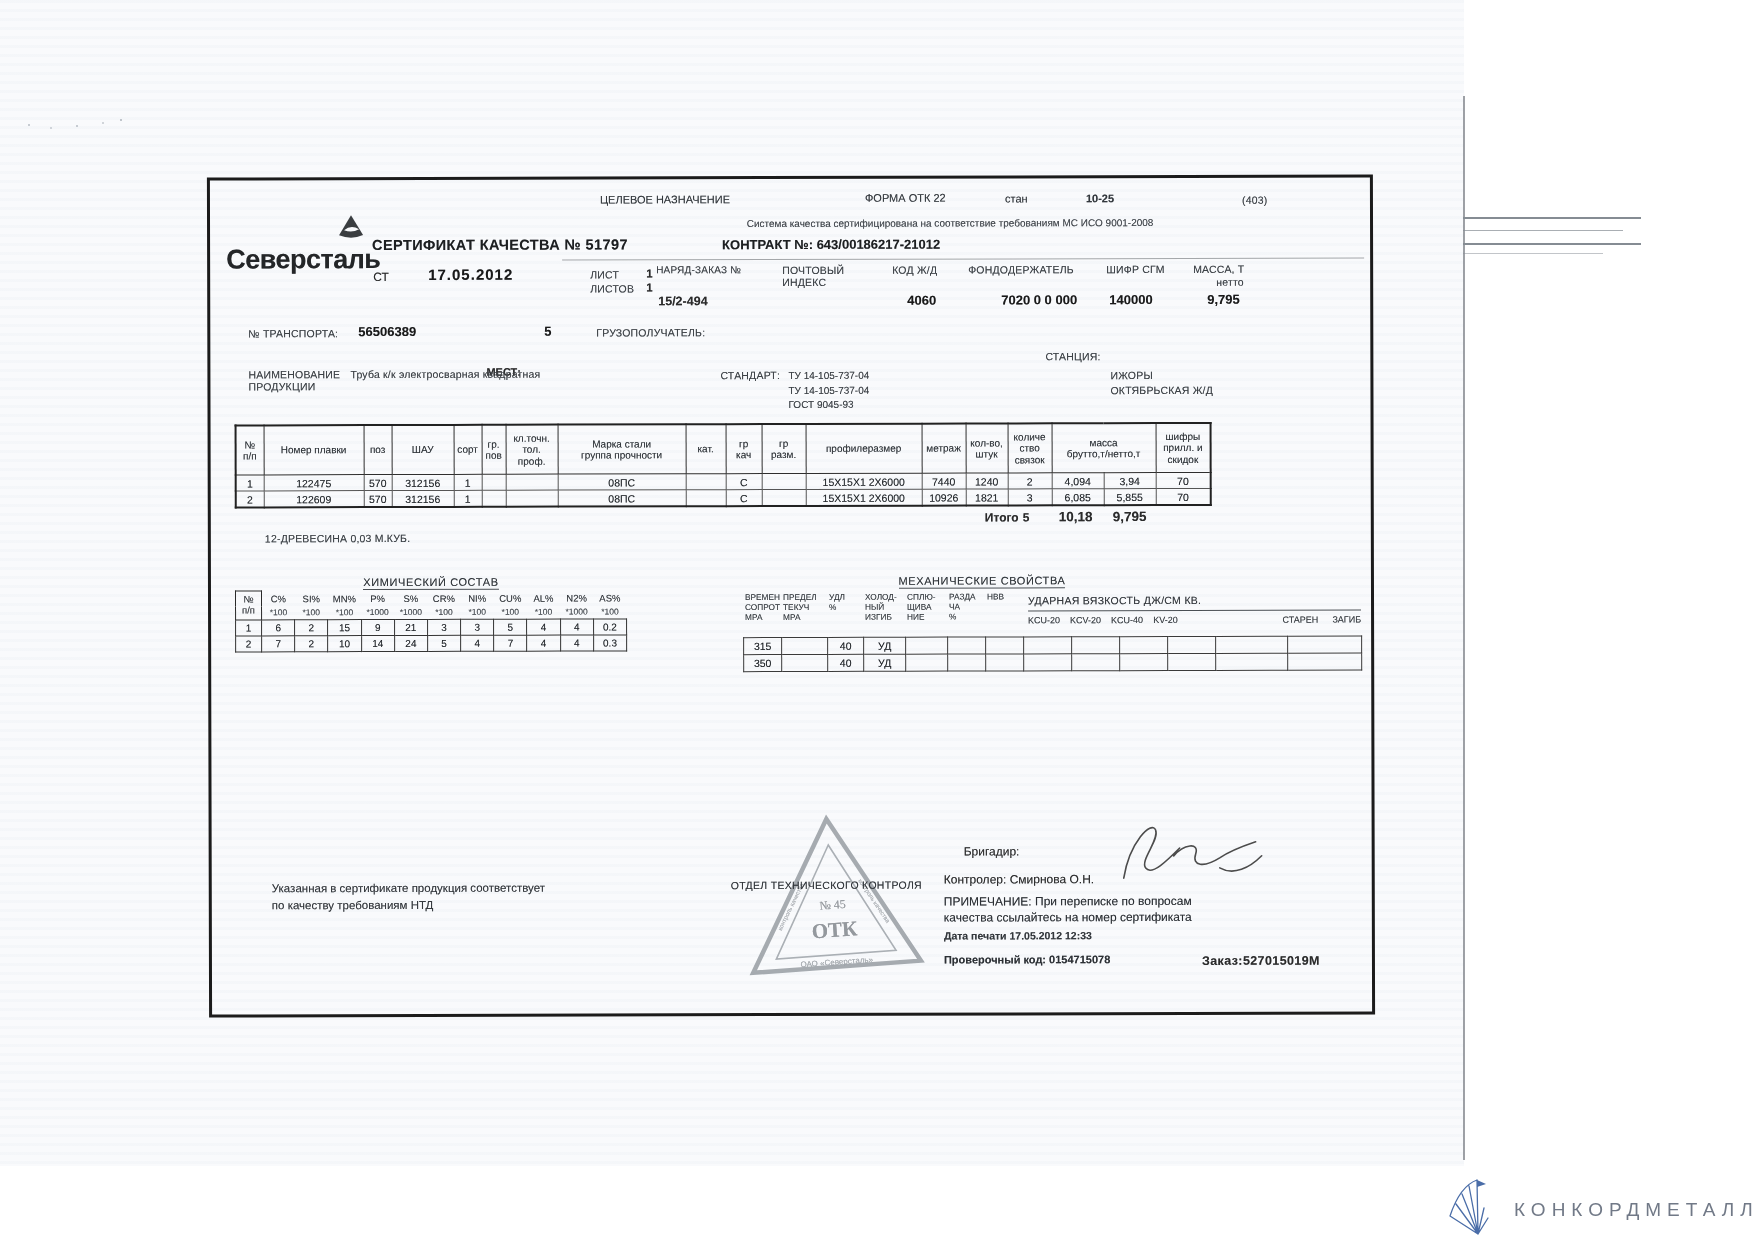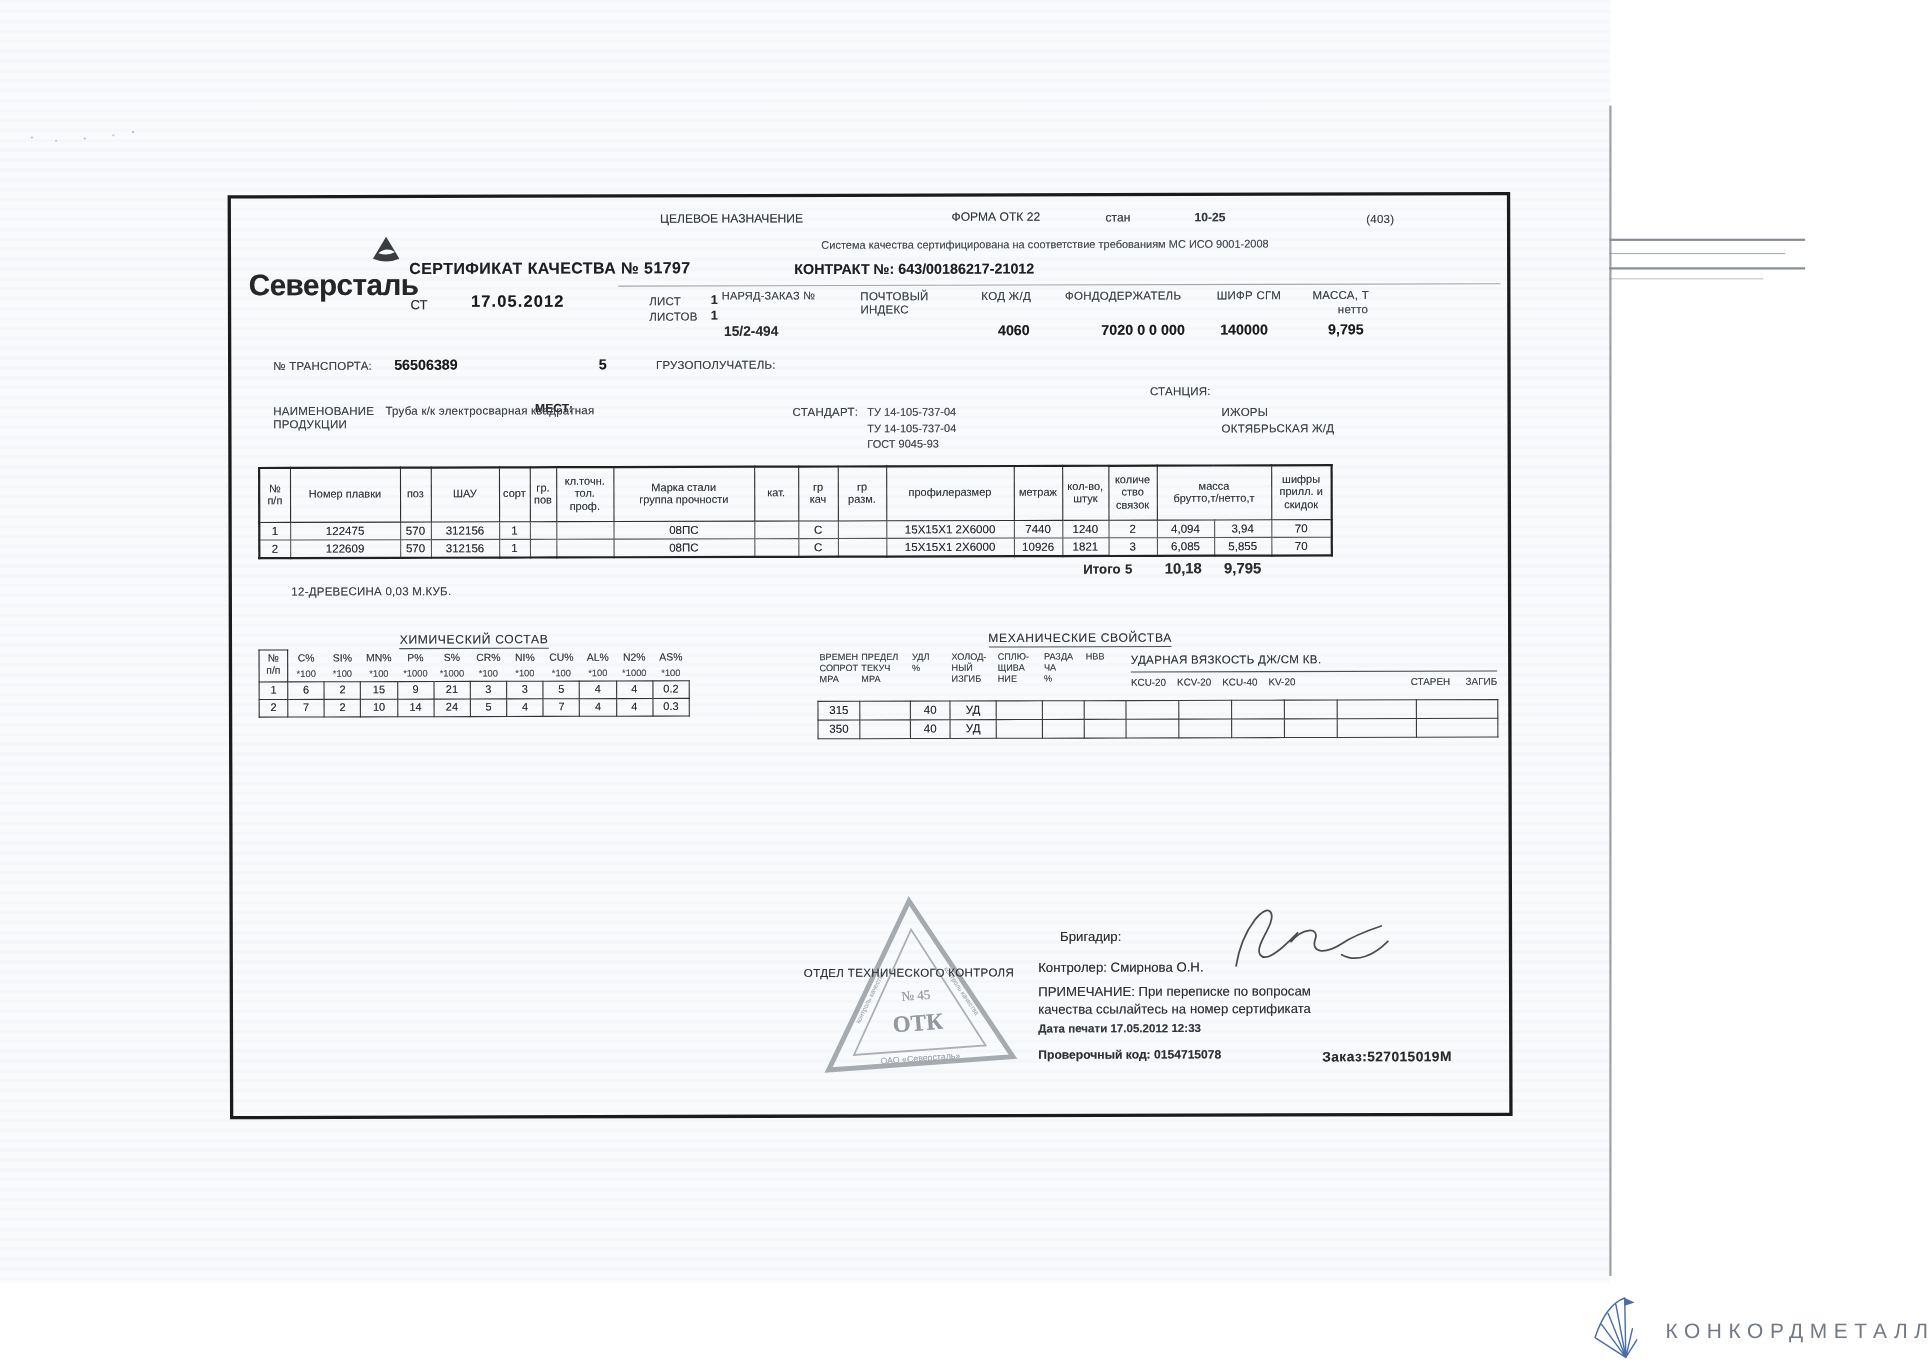--- a/index.html
+++ b/index.html
@@ -374,20 +374,22 @@
         <td></td>
         <td></td>
         <td></td>
         <td></td>
         <td></td>
       </tr>
     </tbody>
       </table>
   </div>
 
+  <span class="abs pre" style="left:60px;top:700px;font-size:11.5px;line-height:1.5;color:#34383d;">Указанная в сертификате продукция соответствует
+по качеству требованиям НТД</span>
 
   <span class="abs stamp" style="left:528px;top:634px;">
     <svg width="184" height="162" viewBox="0 0 184 162" style="transform:rotate(-4deg);">
       <polygon points="92,6 8,154 176,154" fill="none" stroke="#949aa0" stroke-width="4.5"></polygon>
       <polygon points="92,32 32,142 152,142" fill="none" stroke="#9aa0a6" stroke-width="1.6"></polygon>
       <text x="92" y="96" text-anchor="middle" font-size="12" fill="#84898f" font-family="Liberation Serif, serif">№ 45</text>
       <text x="92" y="124" text-anchor="middle" font-size="21" font-weight="bold" fill="#7f848a" font-family="Liberation Serif, serif">ОТК</text>
       <text x="92" y="152" text-anchor="middle" font-size="8" fill="#9aa0a6">ОАО «Северсталь»</text>
       <text x="52" y="92" text-anchor="middle" font-size="6" fill="#a8adb3" transform="rotate(-60 52 92)">контроль качества</text>
       <text x="132" y="92" text-anchor="middle" font-size="6" fill="#a8adb3" transform="rotate(60 132 92)">контроль качества</text>

